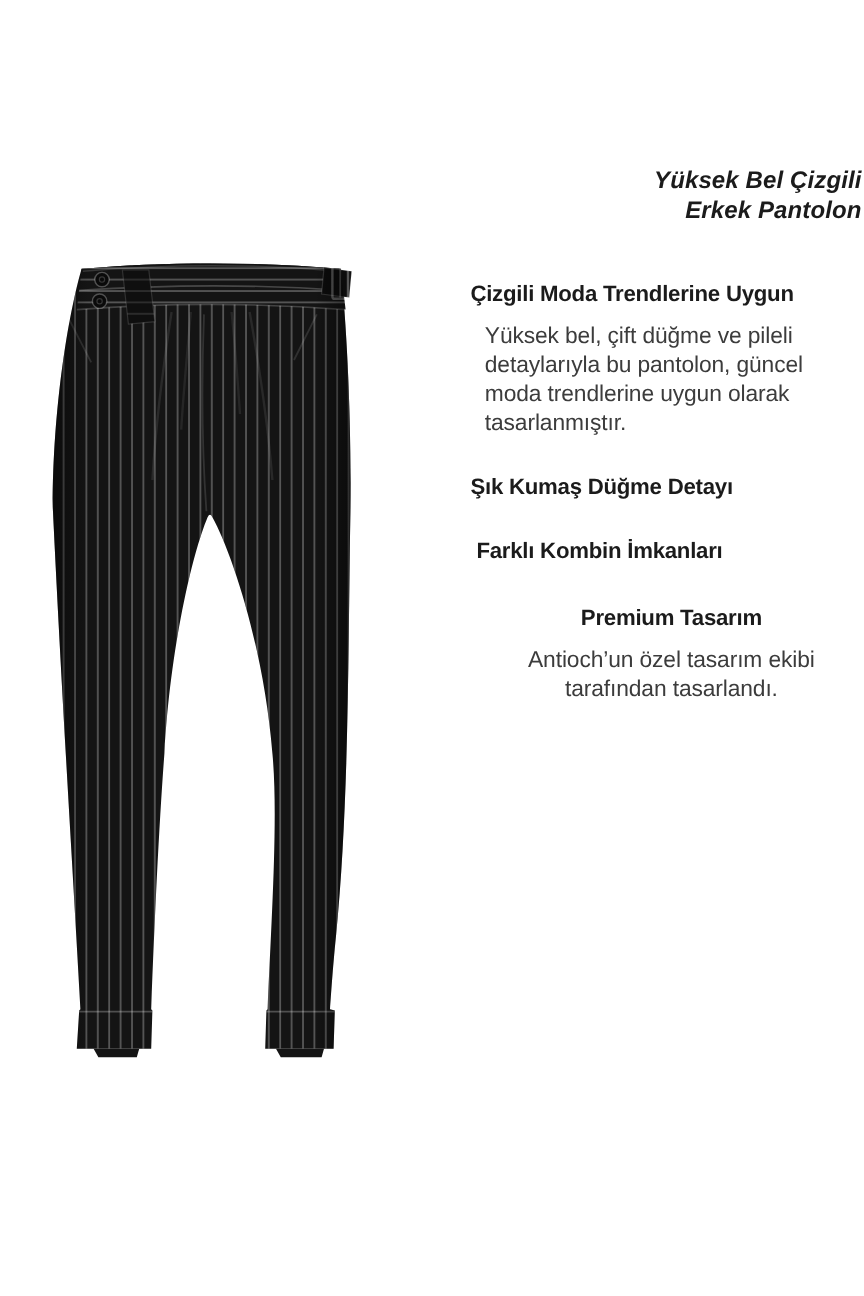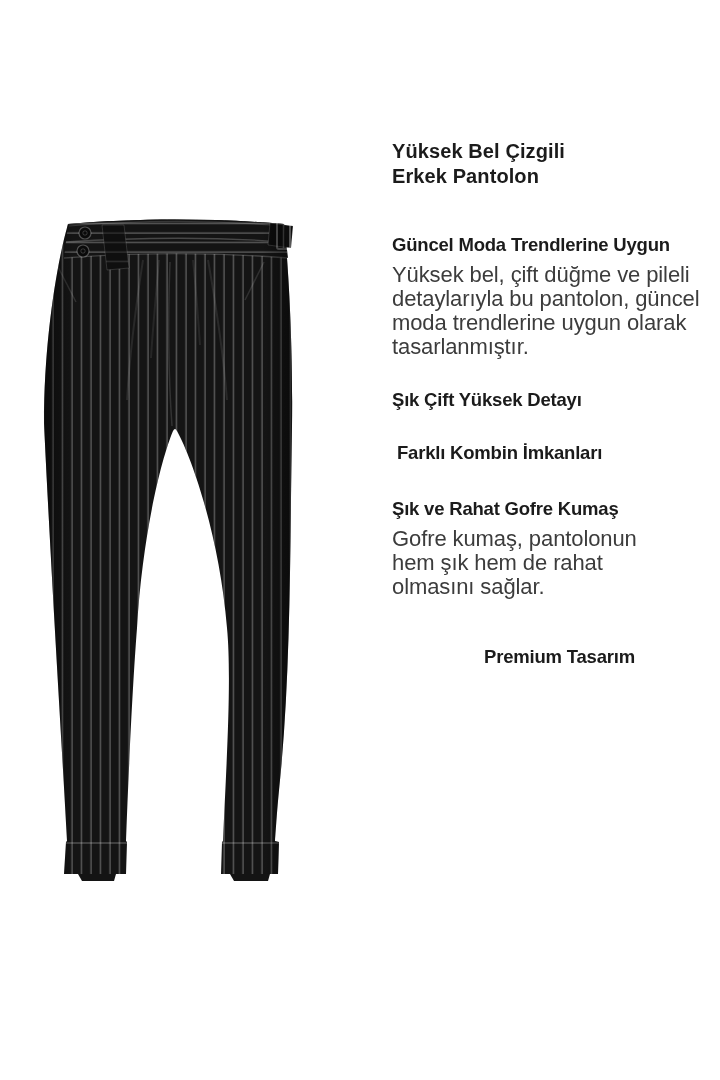--- a/index.html
+++ b/index.html
@@ -27,36 +27,37 @@
     left: 392px;
     top: 139px;
     width: 326px;
   }
   .product-title {
     margin: 0 0 44px 0;
     font-size: 20px;
     line-height: 25px;
     font-weight: 700;
     color: #1b1b1b;
-    text-align: left;
+    text-align: right;
     white-space: pre-line;
     letter-spacing: 0.1px;
+    font-style: italic;
   }
   .feature { margin: 0 0 29px 0; }
   .feature h2 {
     margin: 0 0 6px 0;
     font-size: 18.5px;
     line-height: 24px;
     font-weight: 700;
     color: #1b1b1b;
     letter-spacing: -0.2px;
   }
   .feature p {
-    margin: 0;
-    font-size: 22px;
+    margin: 12px;
+    font-size: 19px;
     line-height: 24px;
     color: #3c3c3c;
     white-space: pre-line;
     letter-spacing: -0.1px;
   }
   .feature.indent-sm { padding-left: 5px; }
   .feature.indent-md { padding-left: 9px; text-align: center; }
   .feature.gap-md { margin-bottom: 32px; }
   .feature.gap-lg { margin-bottom: 46px; }
   .feature.last { margin-bottom: 0; }
@@ -173,40 +174,36 @@
                C 31 520, 22 380, 14 213
                C 14 130, 27 52, 38 14 Z"></path>
     </svg>
   </div>
 
   <div class="info">
     <h1 class="product-title">Yüksek Bel Çizgili
 Erkek Pantolon</h1>
 
     <section class="feature">
-      <h2>Güncel Moda Trendlerine Uygun</h2>
+      <h2>Çizgili Moda Trendlerine Uygun</h2>
       <p>Yüksek bel, çift düğme ve pileli
 detaylarıyla bu pantolon, güncel
 moda trendlerine uygun olarak
 tasarlanmıştır.</p>
     </section>
 
     <section class="feature">
-      <h2>Şık Çift Yüksek Detayı</h2>
+      <h2>Şık Kumaş Düğme Detayı</h2>
     </section>
 
     <section class="feature indent-sm gap-md">
       <h2>Farklı Kombin İmkanları</h2>
     </section>
 
-    <section class="feature gap-lg">
-      <h2>Şık ve Rahat Gofre Kumaş</h2>
-      <p>Gofre kumaş, pantolonun
-hem şık hem de rahat
-olmasını sağlar.</p>
-    </section>
 
     <section class="feature indent-md head-gap last">
       <h2>Premium Tasarım</h2>
+      <p>Antioch’un özel tasarım ekibi
+tarafından tasarlandı.</p>
     </section>
   </div>
 
 </div>
 
 </body></html>

